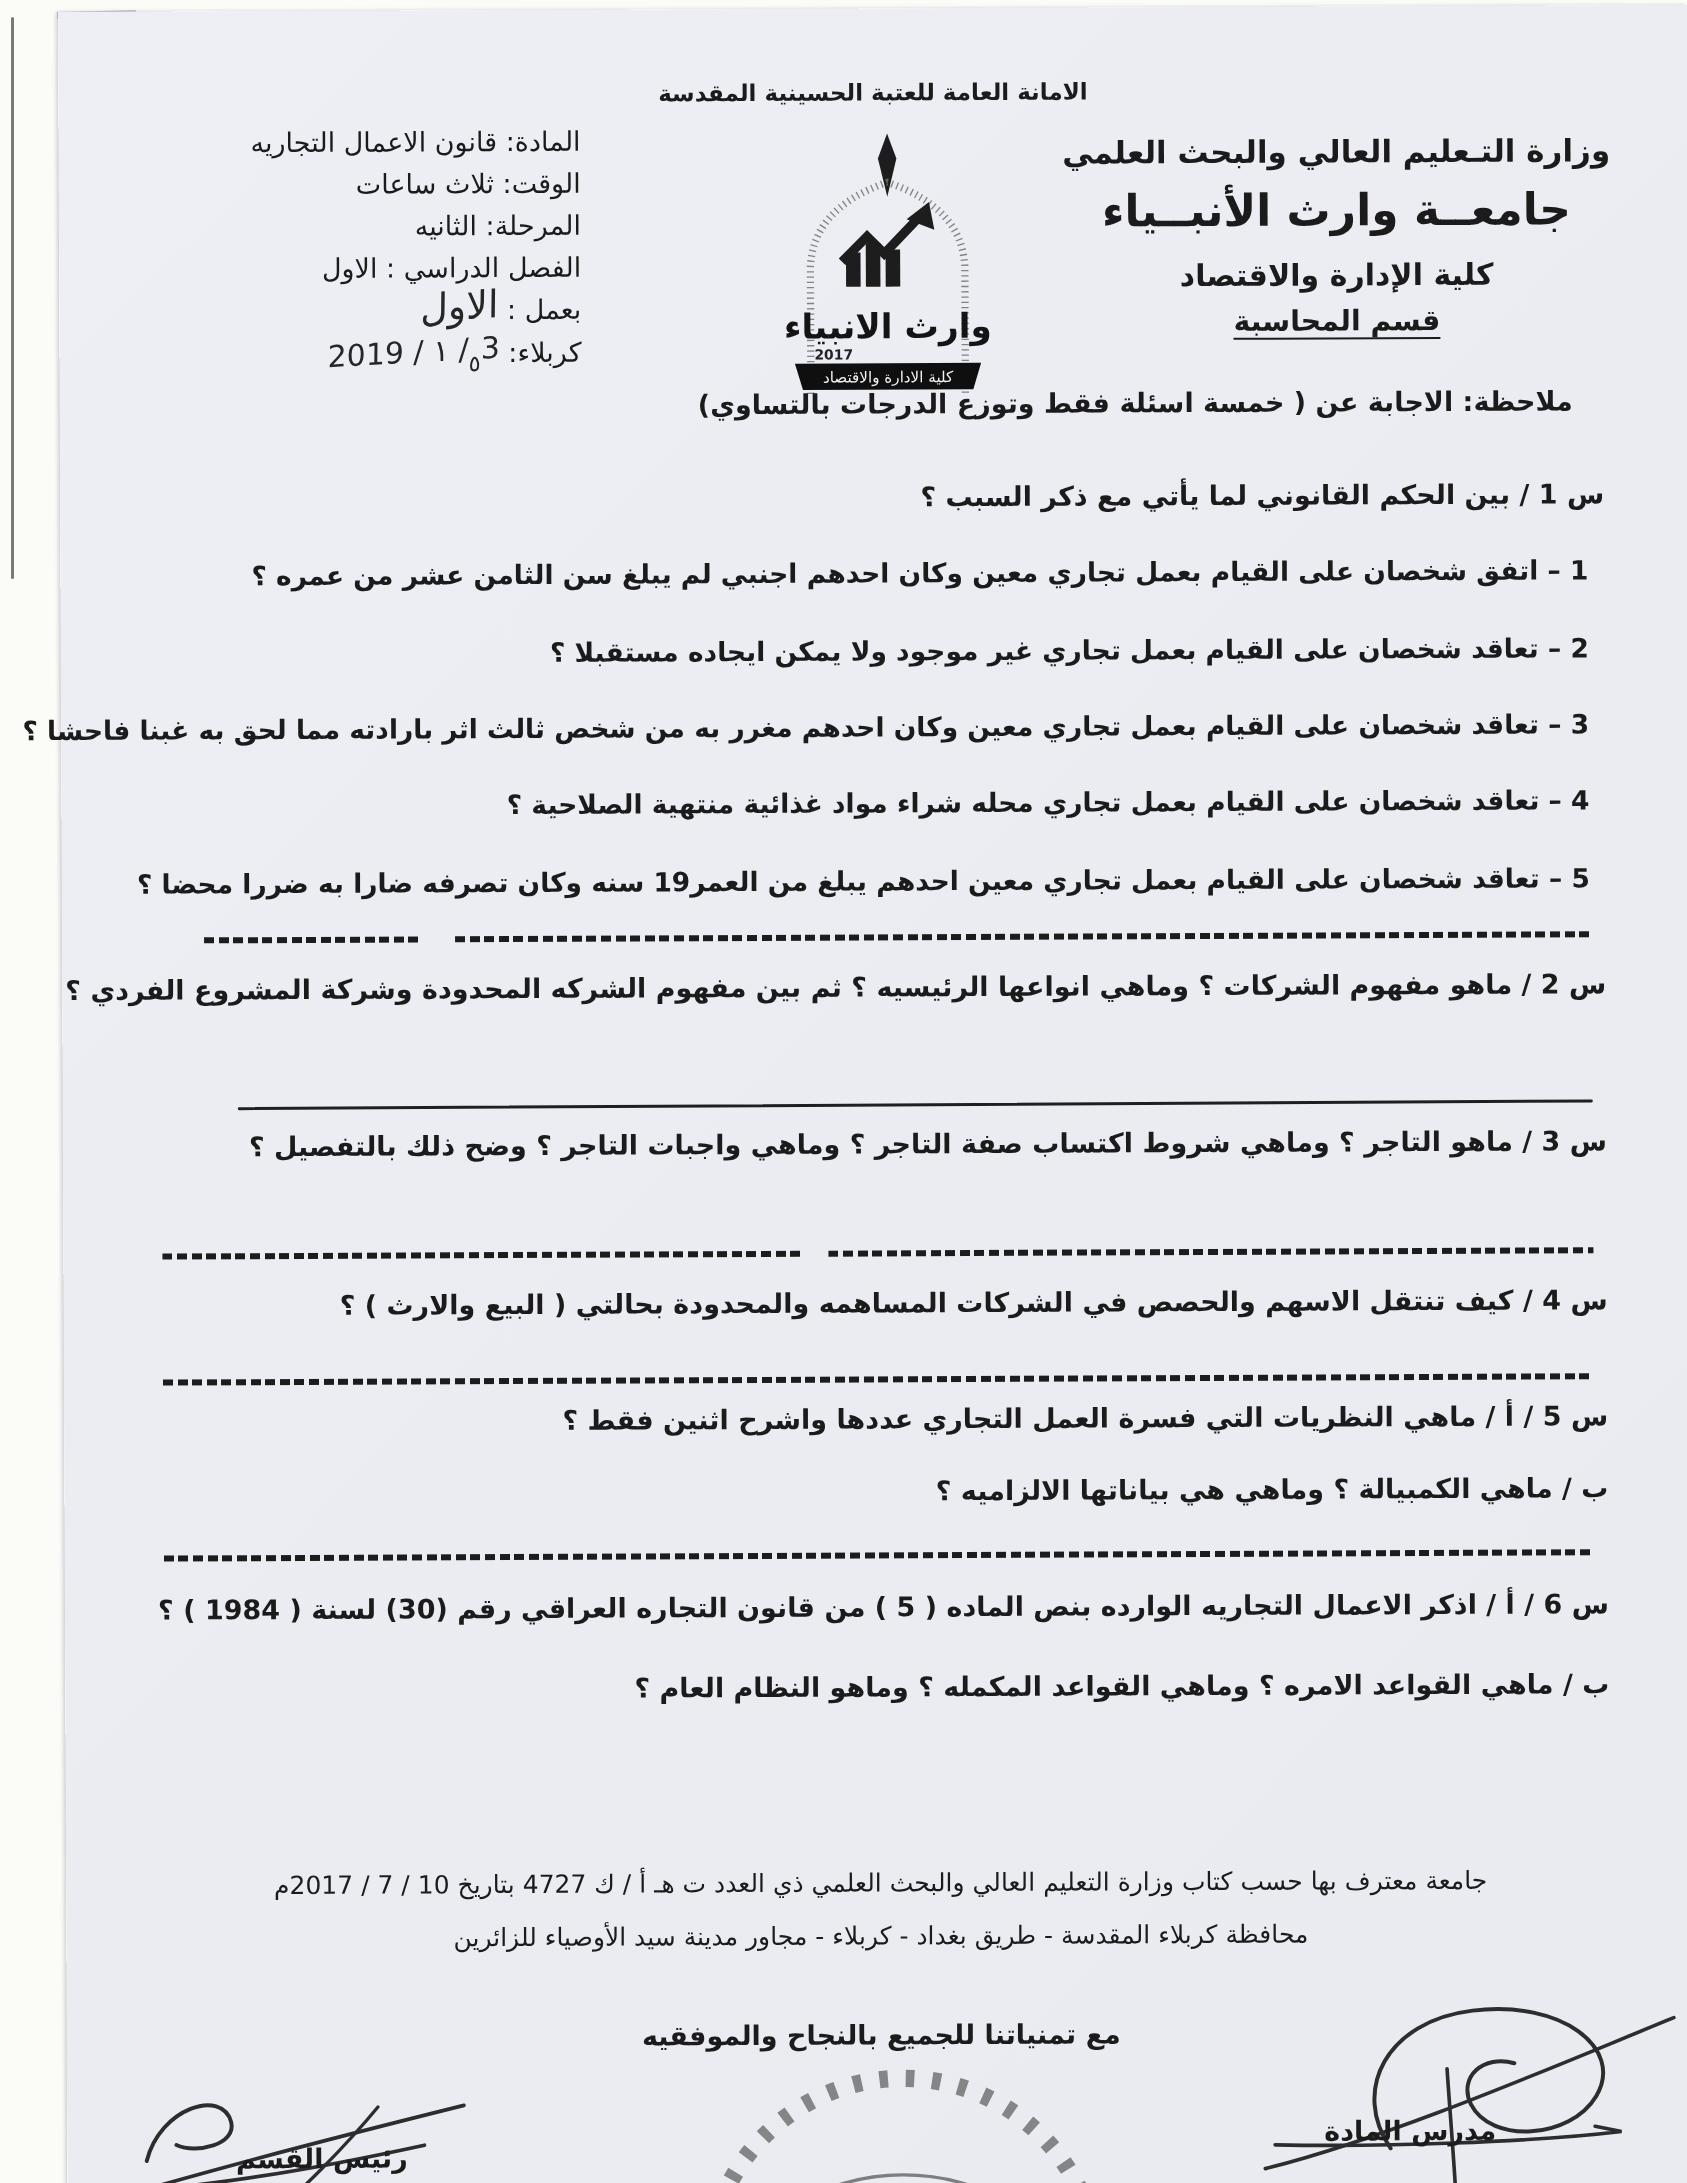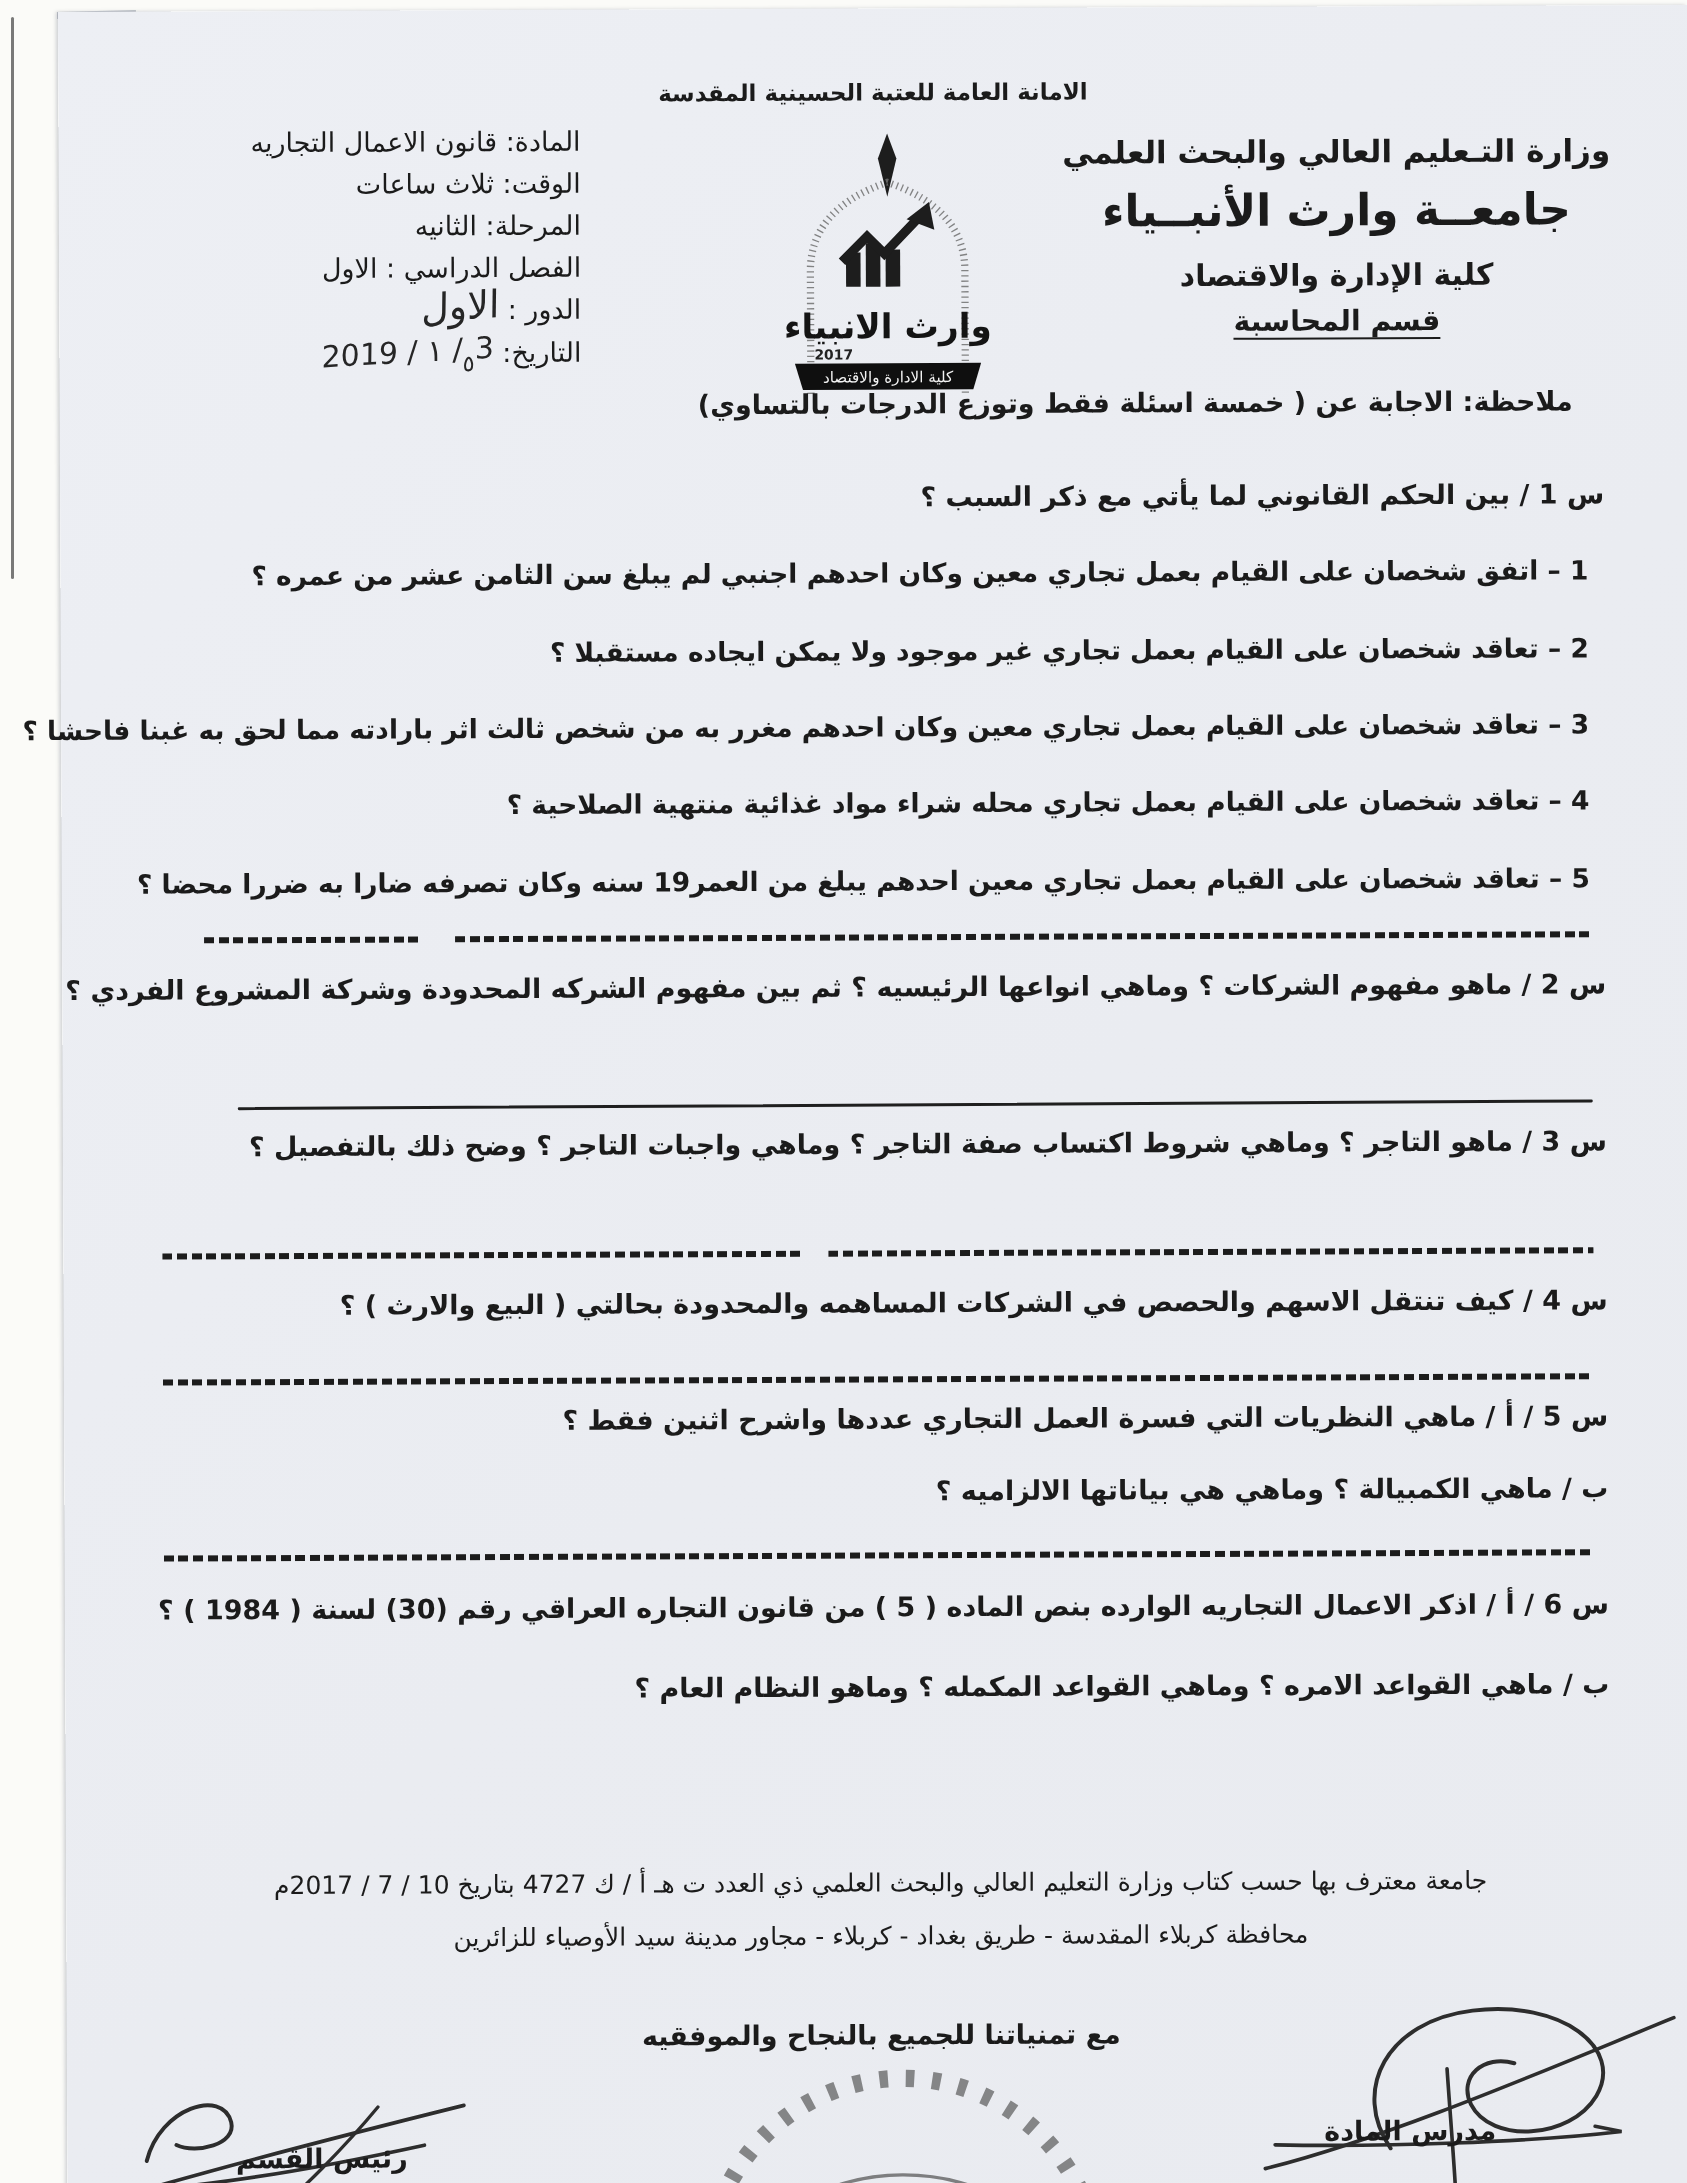--- a/index.html
+++ b/index.html
@@ -75,25 +75,25 @@
   <div class="paper">
 
     <div class="row center scan-header">الامانة العامة للعتبة الحسينية المقدسة</div>
 
     <div class="row exam-info">
       <div class="line">المادة: قانون الاعمال التجاريه</div>
       <div class="line">الوقت:  ثلاث  ساعات</div>
       <div class="line">المرحلة: الثانيه</div>
       <div class="line">الفصل الدراسي : الاول</div>
       <div class="line">
-        <span>الدور :</span>
+        <span>بعمل :</span>
         <span class="hand hand-round">الاول</span>
       </div>
       <div class="line">
-        <span>التاريخ:</span>
+        <span>كربلاء:</span>
         <span class="hand hand-date"><span>3</span><span class="hand-sub">٥</span><span>/ ١ /   2019</span></span>
       </div>
     </div>
 
     <div class="logo-wrap">
       <svg viewBox="0 0 362 400" width="239" height="265">
         <path d="M181,4 L167,42 L181,100 L195,42 Z" fill="#1d1d1d"></path>
         <path d="M64,398 L64,212 Q64,118 181,78 Q298,118 298,212 L298,398" fill="none" stroke="#707070" stroke-width="11" stroke-dasharray="2 6" opacity="0.85"></path>
         <defs>
           <path id="logoArc" d="M58,262 A130 130 0 0 1 304,262"></path>

